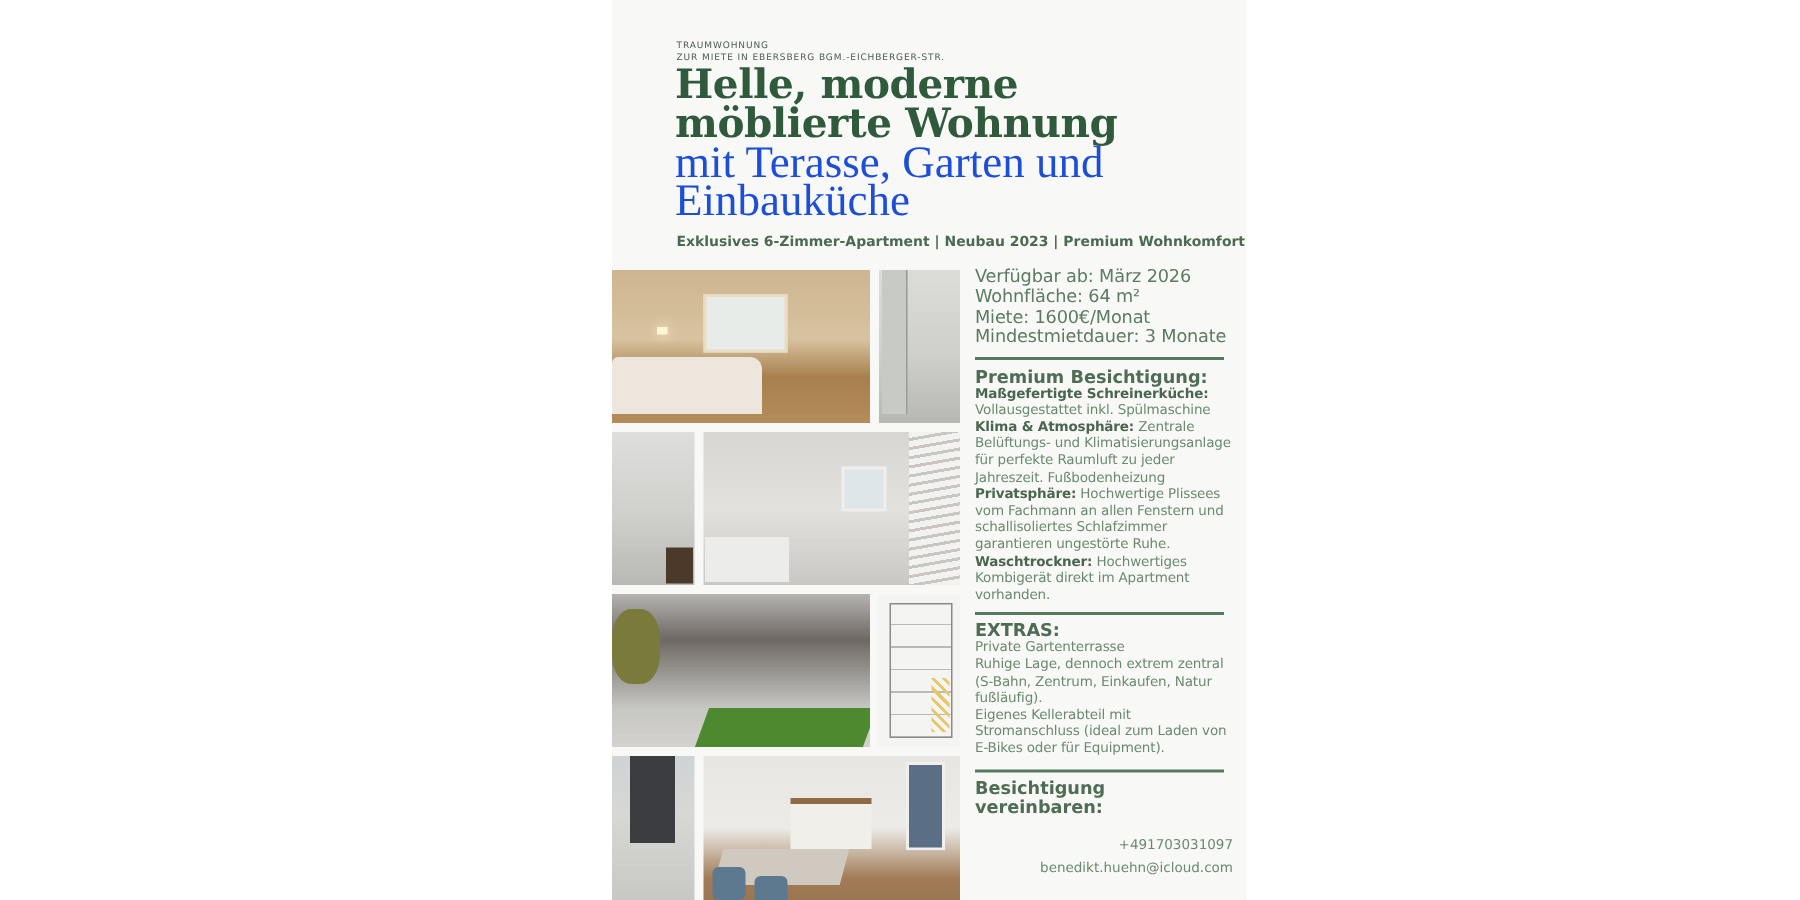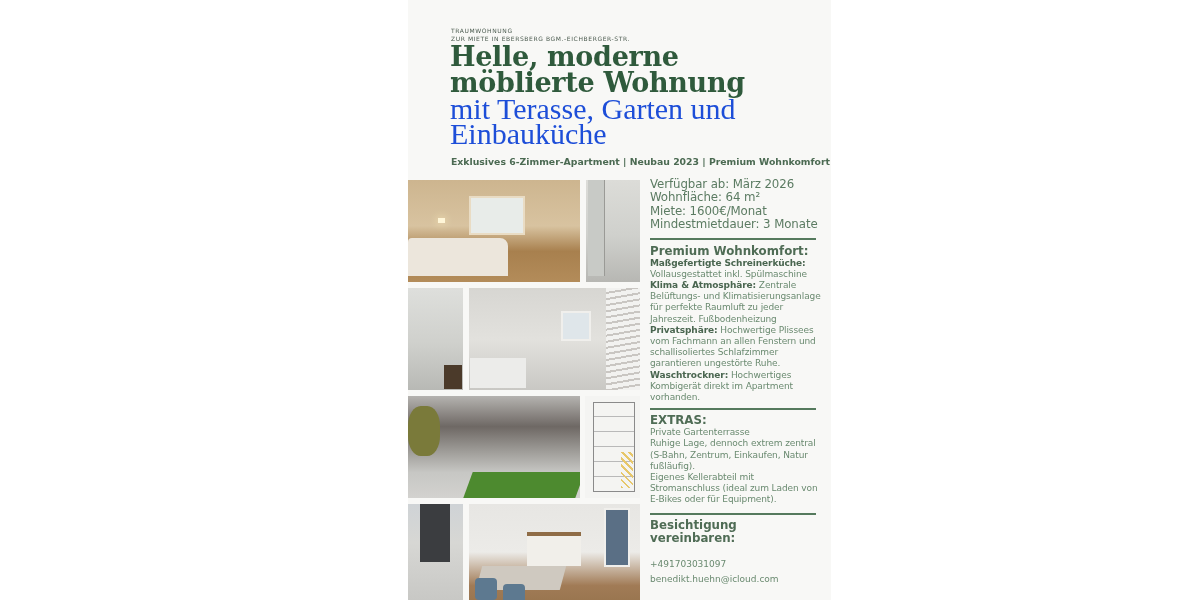--- a/index.html
+++ b/index.html
@@ -74,21 +74,21 @@
 
   .info {
     position: absolute; left: 242px; top: 178px; width: 172px;
     font-family: "DejaVu Sans", sans-serif; color: #5c7e63;
   }
   .facts div { font-size: 11.8px; line-height: 13.4px; color: #5b7b62; white-space: nowrap; letter-spacing: -0.1px; }
   .rule { height: 2px; background: #557a5d; width: 166px; margin: 0; }
   .sec-title { font-weight: bold; font-size: 11.8px; color: #4f6c55; line-height: 13px; }
   .body-txt { font-size: 9px; line-height: 11.2px; color: #6a8a70; letter-spacing: -0.1px; }
   .body-txt b { color: #4a6650; font-weight: bold; }
-  .contact { font-size: 9px; line-height: 15px; color: #6a8a70; }
+  .contact { font-size: 9px; line-height: 15px; color: #6a8a70; text-align: right; }
 </style>
 </head>
 <body>
 
 <div class="page">
   <div class="kicker">
     <div>TRAUMWOHNUNG</div>
     <div>ZUR MIETE IN EBERSBERG BGM.-EICHBERGER-STR.</div>
   </div>
 
@@ -141,21 +141,21 @@
   <div class="info">
     <div class="facts">
       <div>Verfügbar ab: März 2026</div>
       <div>Wohnfläche: 64 m²</div>
       <div>Miete: 1600€/Monat</div>
       <div>Mindestmietdauer: 3 Monate</div>
     </div>
     <div class="rule" style="margin-top:6px;"></div>
 
     <div style="margin-top:5px;">
-      <div class="sec-title">Premium Wohnkomfort:</div>
+      <div class="sec-title">Premium Besichtigung:</div>
       <div class="body-txt">
         <b>Maßgefertigte Schreinerküche:</b><br>
         <span>Vollausgestattet inkl. Spülmaschine</span>
       </div>
       <div class="body-txt">
         <b>Klima &amp; Atmosphäre:</b><span> Zentrale Belüftungs- und Klimatisierungsanlage für perfekte Raumluft zu jeder Jahreszeit. Fußbodenheizung</span>
       </div>
       <div class="body-txt">
         <b>Privatsphäre:</b><span> Hochwertige Plissees vom Fachmann an allen Fenstern und schallisoliertes Schlafzimmer garantieren ungestörte Ruhe.</span>
       </div>

